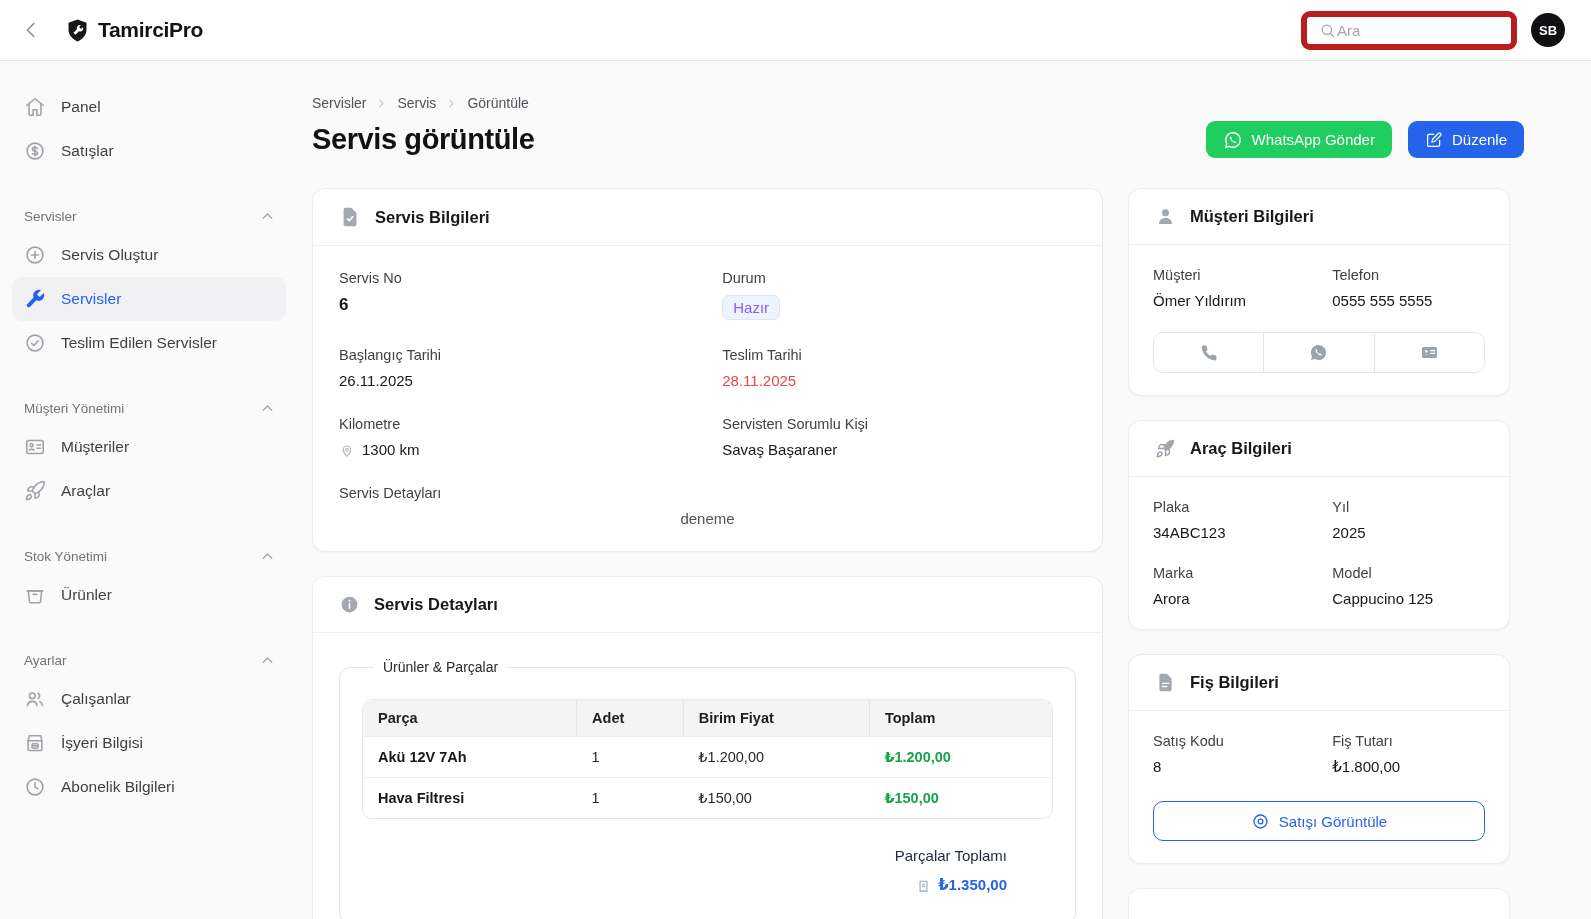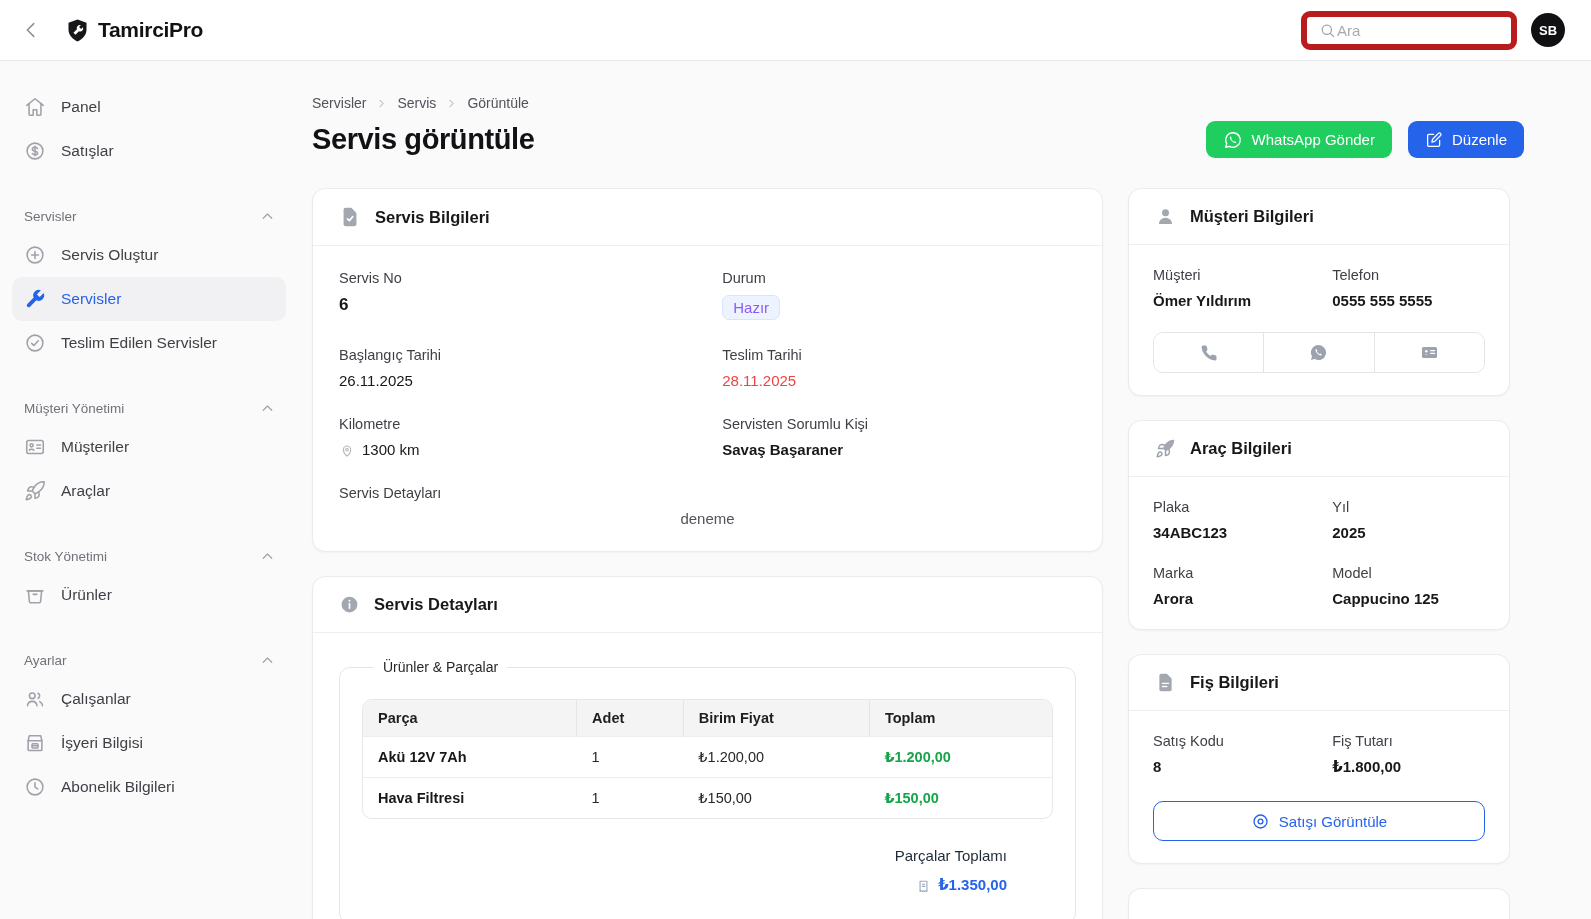--- a/index.html
+++ b/index.html
@@ -79,21 +79,21 @@
   .card-head { display:flex; align-items:center; gap:14px; padding:17px 26px; border-bottom:1px solid #efeff2; }
   .card-head .hicon { color:#9ca3af; display:flex; }
   .card-title { font-size:16.5px; font-weight:700; color:#18181b; }
   .card-body { padding:24px 26px; }
 
   .field-grid { display:grid; grid-template-columns:52% 48%; row-gap:27px; }
   .field-grid.cols-right { grid-template-columns:54% 46%; row-gap:24px; }
   .flabel { font-size:14.5px; color:#3f3f46; margin-bottom:9px; }
   .fvalue { font-size:15px; color:#18181b; }
   .fvalue.big { font-size:17px; font-weight:700; }
-  .fvalue.bold { font-weight:700; }
+  .fvalue.bold { font-weight:400; }
   .fvalue.red { color:#ef4444; }
   .fvalue.muted { color:#52525b;text-align:center; }
   .badge {
     display:inline-block; font-size:15px; font-weight:500; color:#8b5cf6;
     background:#eef4ff; border:1px solid #d9e4fd; border-radius:7px; padding:3px 10px;
   }
   .km-value { display:flex; align-items:center; gap:7px; }
   .km-value .pin { color:#b9b9c0; display:flex; }
 
   

